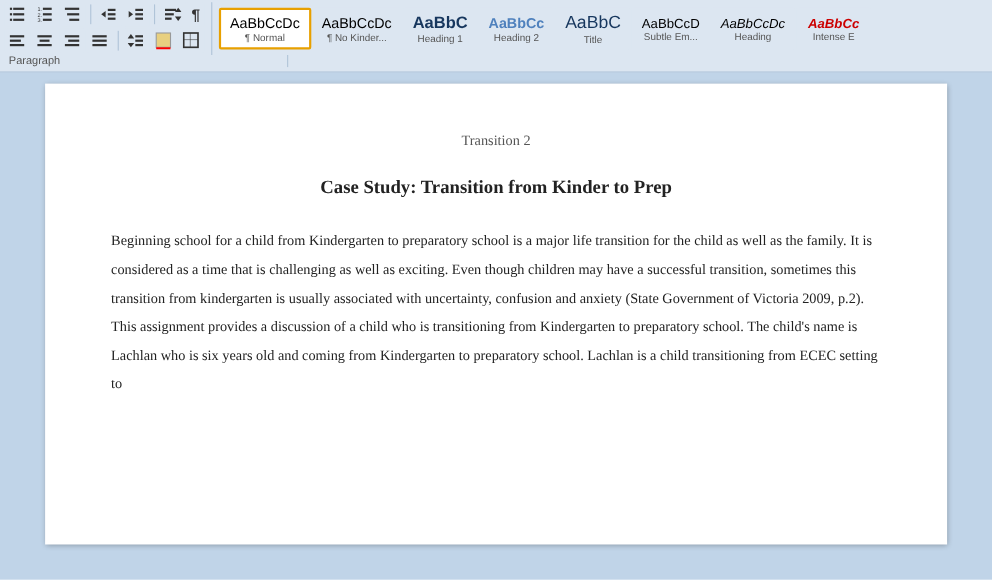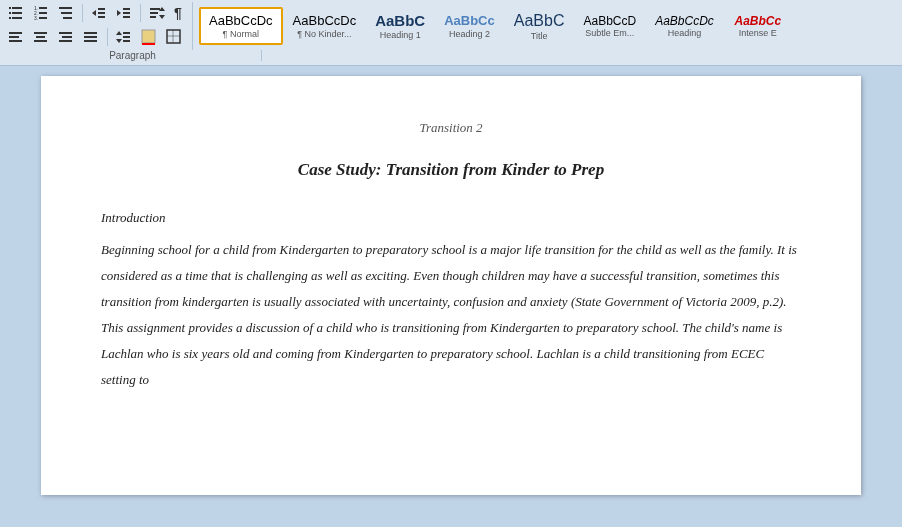--- a/index.html
+++ b/index.html
@@ -93,21 +93,21 @@
       display: flex;
       width: 100%;
     }
     .group-label {
       font-size: 10px;
       color: #555;
       padding: 0 4px;
     }
     .group-label-para {
       width: 258px;
-      text-align: center;
+      text-align: left;
       border-right: 1px solid #b0c4d8;
     }
     .group-label-styles {
       flex: 1;
       text-align: center;
     }
 
     
     .doc-area {
       background: #c0d4e8;
@@ -121,21 +121,20 @@
     .page {
       background: white;
       width: 820px;
       min-height: 100%;
       box-shadow: 1px 1px 5px rgba(0,0,0,0.3);
       padding: 40px 60px 40px 60px;
       font-family: 'Times New Roman', Times, serif;
       font-size: 13px;
       line-height: 1.8;
       color: #222;
-      font-style: italic;
     }
 
     .page-title {
       text-align: center;
       margin-bottom: 16px;
       font-size: 13px;
       color: #555;
     }
 
     .page-heading {
@@ -338,16 +337,15 @@
 
   <div class="group-label-bar">
     <div class="group-label group-label-para">Paragraph</div>
   </div>
 </div>
 
 <div class="doc-area">
   <div class="page">
     <div class="page-title">Transition 2</div>
     <div class="page-heading">Case Study: Transition from Kinder to Prep</div>
-    <div class="section-intro">Introduction</div>
     <div class="body-text">Beginning school for a child from Kindergarten to preparatory school is a major life transition for the child as well as the family. It is considered as a time that is challenging as well as exciting. Even though children may have a successful transition, sometimes this transition from kindergarten is usually associated with uncertainty, confusion and anxiety (State Government of Victoria 2009, p.2). This assignment provides a discussion of a child who is transitioning from Kindergarten to preparatory school. The child's name is Lachlan who is six years old and coming from Kindergarten to preparatory school. Lachlan is a child transitioning from ECEC setting to</div>
   </div>
 </div>
 
 </body></html>

